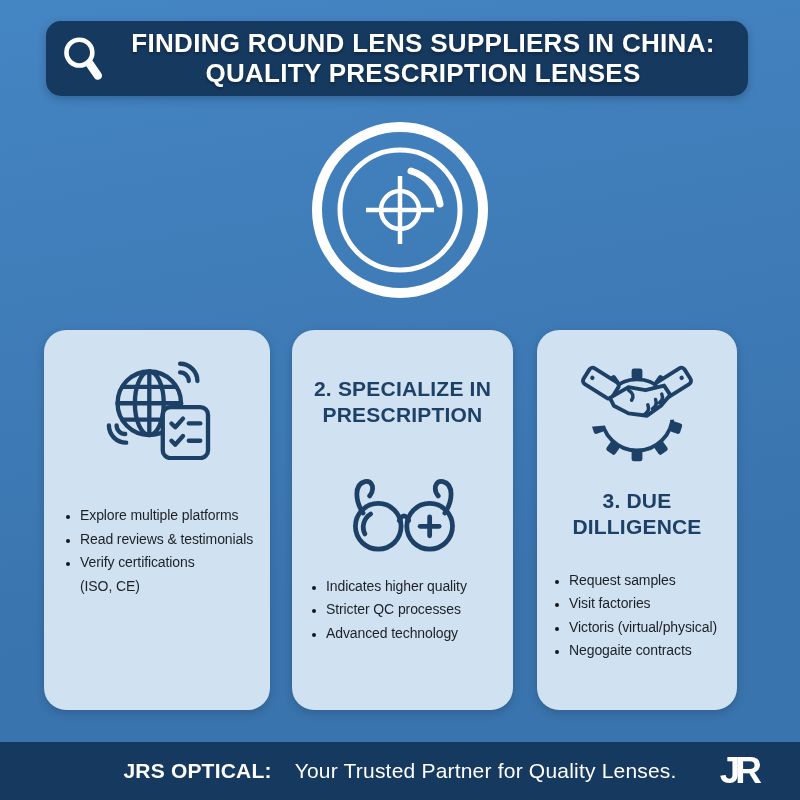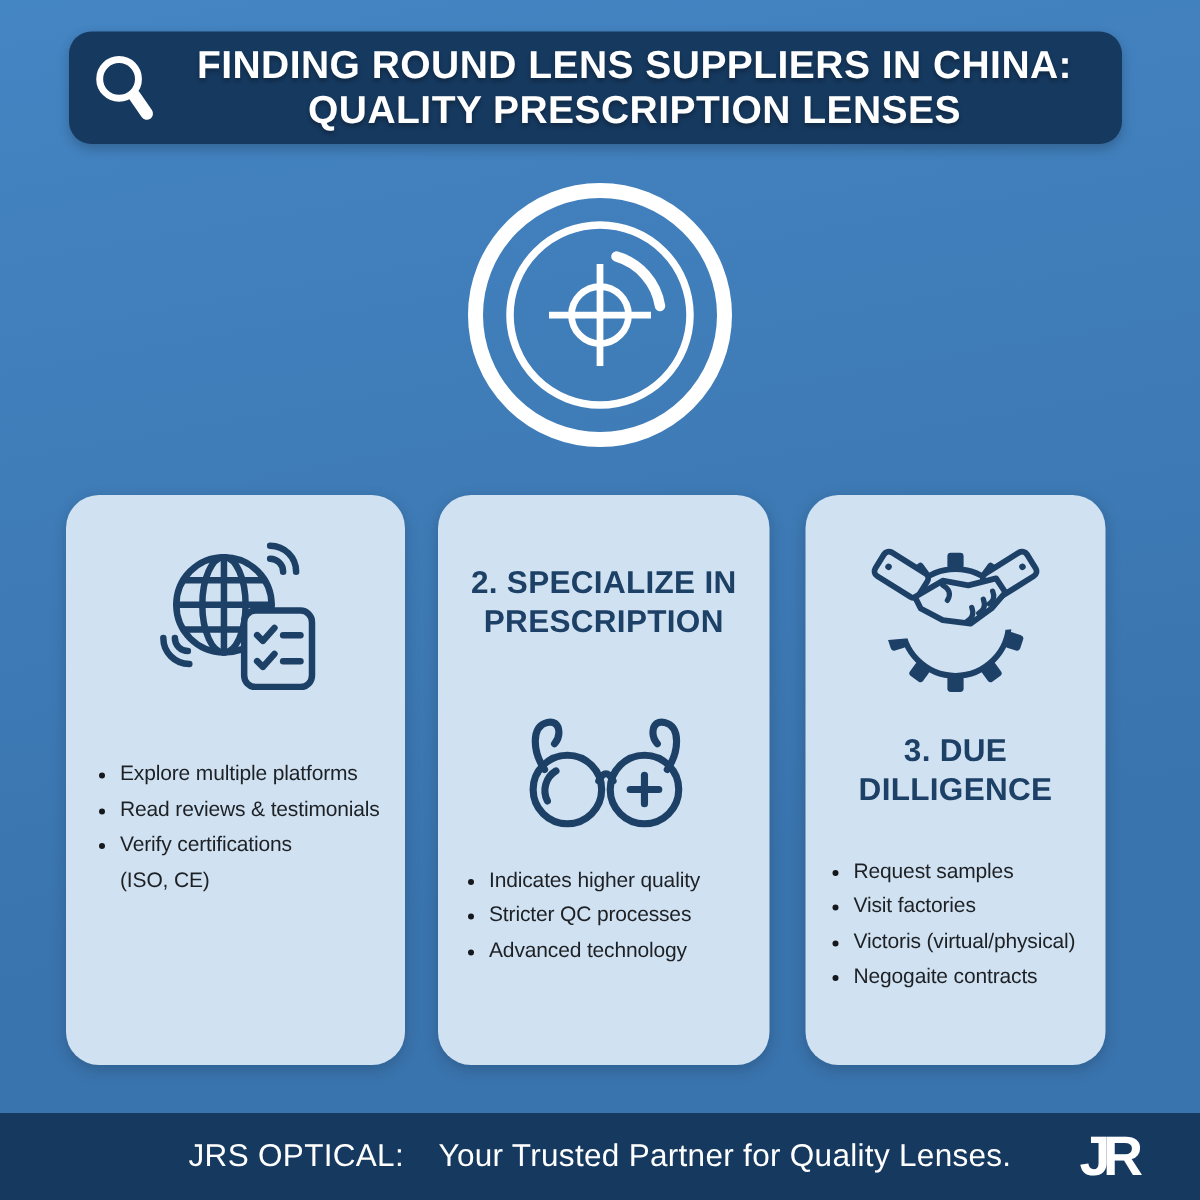--- a/index.html
+++ b/index.html
@@ -61,21 +61,21 @@
   .card-1 .bullets{margin:44px 2px 0 0;padding-left:36px;}
   .card-2 .bullets{margin:14px 2px 0 0;padding-left:34px;}
   .card-3 .bullets{margin:28px 2px 0 0;padding-left:32px;}
   
   .footer{
     position:absolute;left:0;top:742px;width:800px;height:58px;
     background:var(--navy);
     display:flex;align-items:center;justify-content:center;
   }
   .footer-text{color:var(--white);font-size:21px;letter-spacing:.2px;}
-  .footer-text .brand{font-weight:400;}
+  .footer-text .brand{font-weight:700;}
   .footer-text .tagline{margin-left:17px;}
   .jr-logo{
     position:absolute;right:38px;top:50%;transform:translateY(-50%);
     color:var(--white);font-size:37px;font-weight:700;letter-spacing:-5px;
     padding-right:5px;
   }
   svg{display:block;}
 </style>
 </head>
 <body>

